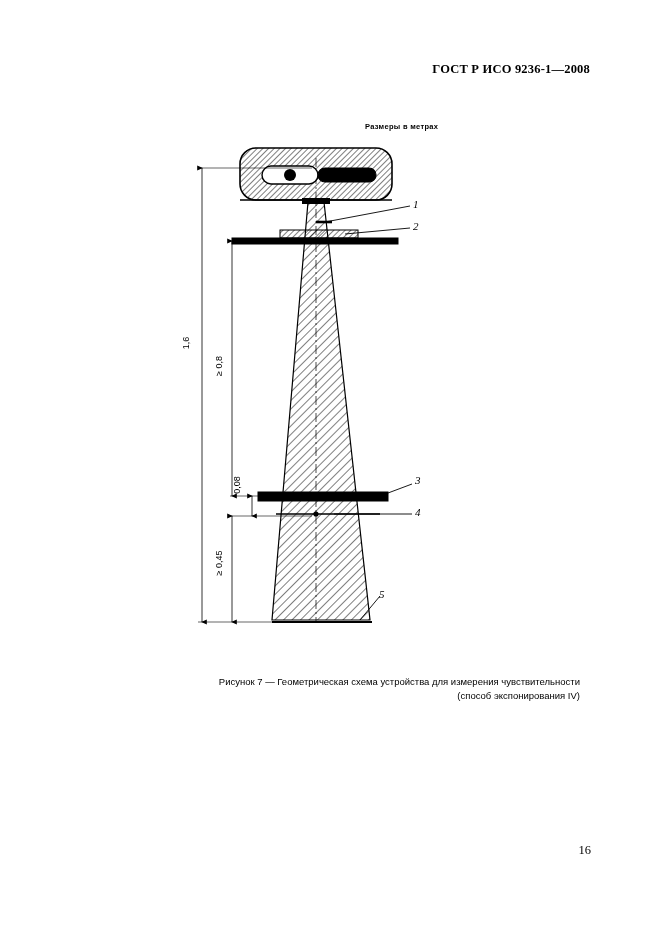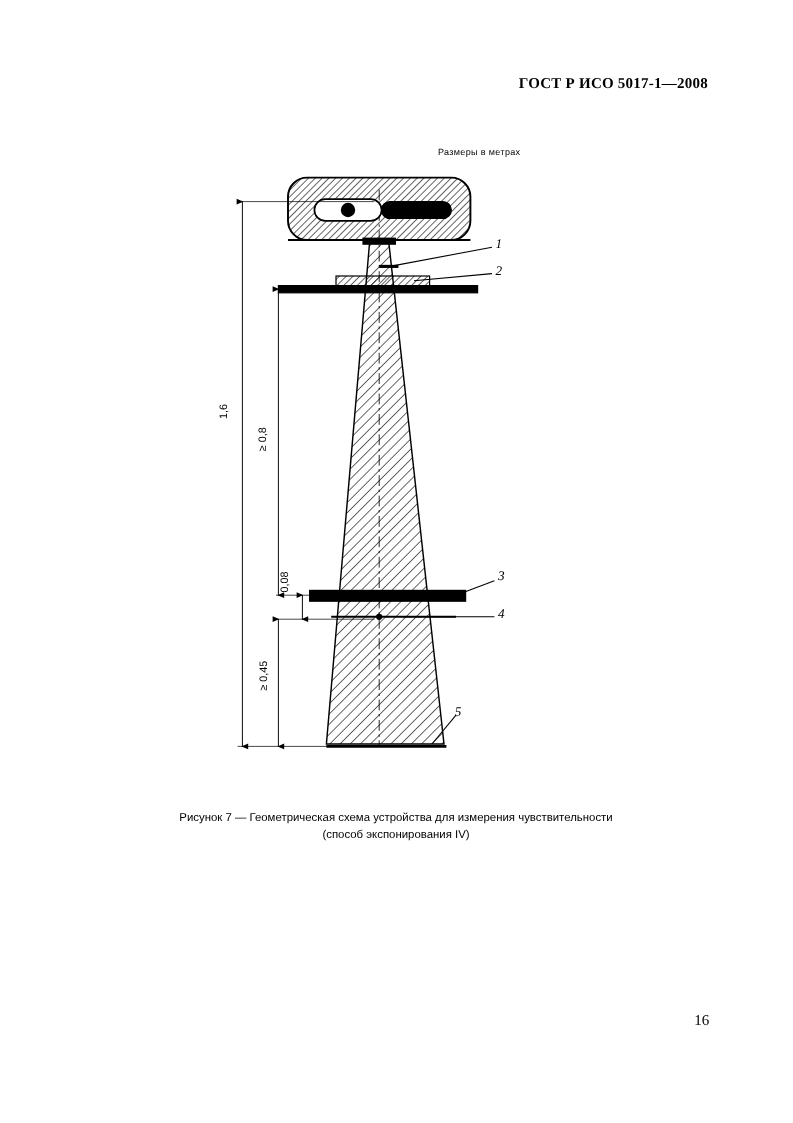--- a/index.html
+++ b/index.html
@@ -43,21 +43,21 @@
     left: 80px;
     top: 110px;
     width: 500px;
     height: 530px;
   }
   .dims-note {
     position: absolute;
     left: 285px;
     top: 12px;
     font-size: 7.5px;
-    font-weight: normal;
+    font-weight: bold;
     letter-spacing: 0.3px;
     white-space: nowrap;
   }
 
   svg.diagram {
     position: absolute;
     left: 0;
     top: 0;
   }
 
@@ -92,29 +92,29 @@
     white-space: nowrap;
   }
 
   .caption {
     position: absolute;
     left: 80px;
     top: 675px;
     width: 500px;
     font-size: 9.5px;
     line-height: 1.5;
-    text-align: center;
+    text-align: right;
   }
 </style>
 </head>
 <body>
 
 <div class="page">
 
-  <div class="header-title">ГОСТ Р ИСО 5017-1—2008</div>
+  <div class="header-title">ГОСТ Р ИСО 9236-1—2008</div>
 
   <div class="figure">
 
     <div class="dims-note">Размеры в метрах</div>
 
     <svg class="diagram" width="500" height="530" viewBox="0 0 500 530">
       <defs>
         <pattern id="hatch" width="6" height="6" patternTransform="rotate(45)" patternUnits="userSpaceOnUse">
           <line x1="0" y1="0" x2="0" y2="6" stroke="#000" stroke-width="1"></line>
         </pattern>

